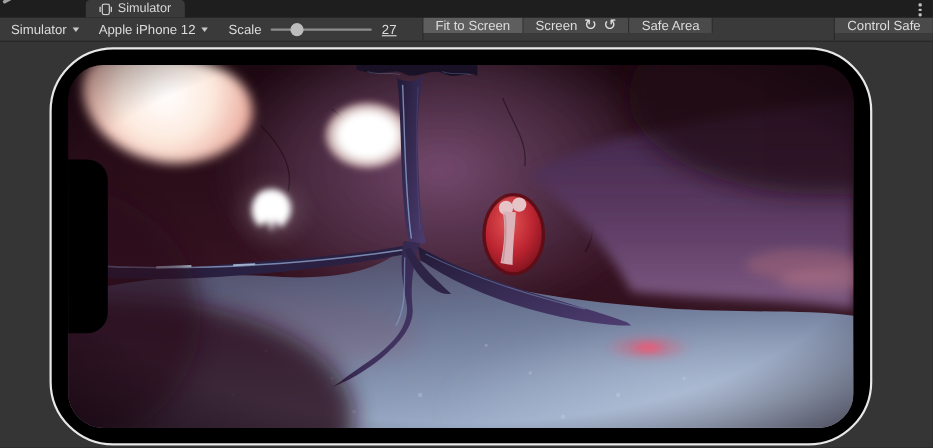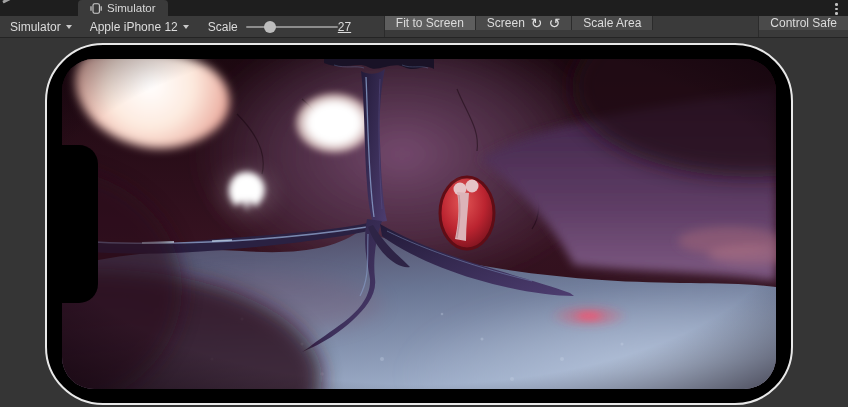--- a/index.html
+++ b/index.html
@@ -41,21 +41,21 @@
   .chev{
     width:0;height:0;border-left:3.5px solid transparent;
     border-right:3.5px solid transparent;border-top:4.2px solid #c9c9c9;
     margin-top:1px;
   }
   .dd-device{margin-left:12px;}
   .scale-label{margin-left:16px;}
   .slider{position:relative;width:92px;height:14px;margin-left:8px;cursor:pointer;}
   .slider .track{position:absolute;left:0;right:0;top:6px;height:2px;background:#8d8d8d;border-radius:1px;}
   .slider .handle{position:absolute;top:1px;width:12px;height:12px;border-radius:50%;background:#bcbcbc;transform:translateX(-50%);left:26%;}
-  .scale-value{width:32px;text-align:left;text-decoration:underline;}
+  .scale-value{width:32px;text-align:center;text-decoration:underline;}
   .seg-group{display:flex;align-items:flex-start;align-self:stretch;margin-left:14px;border-left:1px solid #2b2b2b;}
   .seg{
     display:flex;align-items:center;gap:6px;padding:0 11px;
     background:var(--segment-bg,#4a4a4a);border:none;border-right:1px solid #2b2b2b;
     font-size:12px;color:var(--toolbar-text,#dcdcdc);cursor:pointer;
     font-family:inherit;
   }
   .seg.active{background:var(--segment-active-bg,#5e5e5e);}
   .seg.empty{width:42px;cursor:default;}
   .ricon{font-family:"DejaVu Sans",sans-serif;font-size:14px;line-height:1;cursor:pointer;color:#e0e0e0;}
@@ -117,21 +117,21 @@
   </div>
   <span class="scale-value">27</span>
 
   <div class="seg-group">
     <button class="seg active">Fit to Screen</button>
     <div class="seg">
       <span>Screen</span>
       <span class="ricon">↻</span>
       <span class="ricon">↺</span>
     </div>
-    <button class="seg">Scale Area</button>
+    <button class="seg">Safe Area</button>
     <div class="seg empty"></div>
   </div>
 
   <div class="spacer"></div>
 
   <div class="seg-group right">
     <button class="seg">Control Safe</button>
   </div>
 </div>
 

